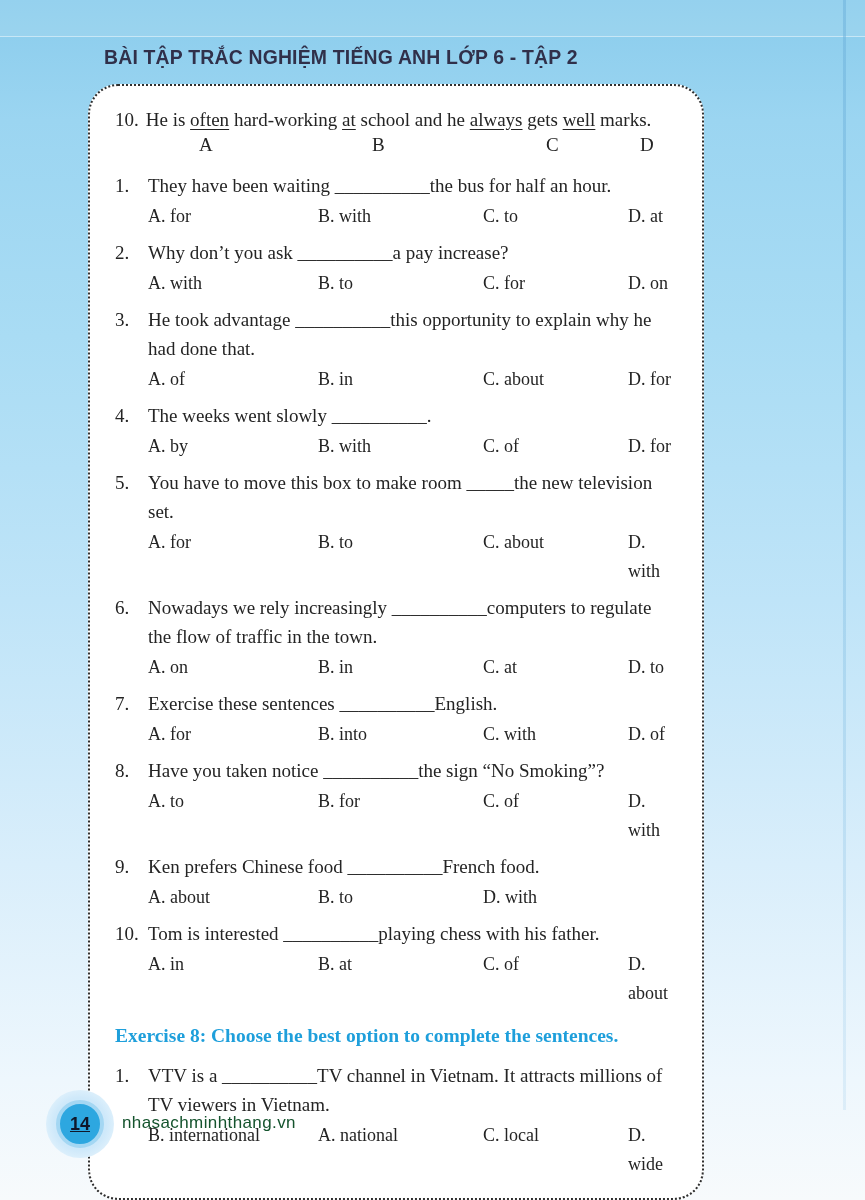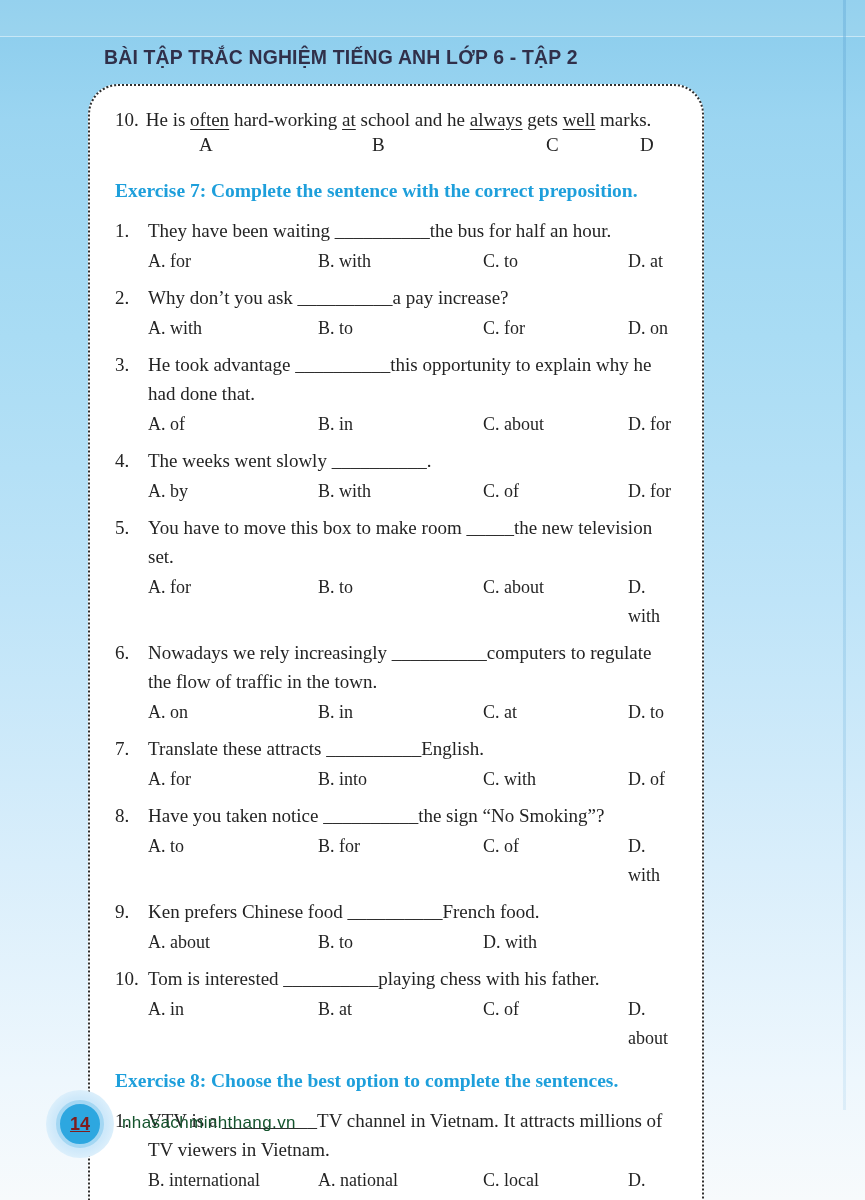--- a/index.html
+++ b/index.html
@@ -49,21 +49,21 @@
     margin-left:33px; font-size:18px; line-height:29px; margin-bottom:7px;
   }
   .badge {
     position:absolute; left:46px; top:1090px; width:68px; height:68px; border-radius:50%;
     background:radial-gradient(circle,#c3e4f8 0%,#cfe9fa 55%,#e2f2fc 78%,rgba(230,244,252,0) 100%);
     display:flex; align-items:center; justify-content:center;
   }
   .badge-inner {
     width:48px; height:48px; border-radius:50%; box-sizing:border-box;
     background:#2da7e0; border:4px solid #a4d7f3;
-    color:#7f1d1d; display:flex; align-items:center; justify-content:center;
+    color:#0f172a; display:flex; align-items:center; justify-content:center;
     font:700 18px "Liberation Sans", sans-serif;
     text-decoration:underline;
   }
   .site {
     position:absolute; left:122px; top:1113px;
     font-family:"Liberation Sans", sans-serif; font-size:17px;
     color:#14532d; letter-spacing:0.4px;
   }
 </style>
 </head>
@@ -79,21 +79,20 @@
   <div class="carryover">
     <div class="carry-sentence"><span class="carry-num">10.</span><span>He is </span><span class="u">often</span><span> hard-working </span><span class="u">at</span><span> school and he </span><span class="u">always</span><span> gets </span><span class="u">well</span><span> marks.</span></div>
     <div class="letter-row">
       <span class="letter-a">A</span>
       <span class="letter-b">B</span>
       <span class="letter-c">C</span>
       <span class="letter-d">D</span>
     </div>
   </div>
 
-  <div class="ex-title">Exercise 7: Complete the sentence with the correct preposition.</div>
 
   <div class="question">
     <div class="q-line">
         <span class="qnum">1.</span>
         <span class="q-text">They have been waiting __________the bus for half an hour.</span>
       </div>
     <div class="opts">
       <span>A. for</span>
       <span>B. with</span>
       <span>C. to</span>
@@ -162,21 +161,21 @@
       <span>A. on</span>
       <span>B. in</span>
       <span>C. at</span>
       <span>D. to</span>
     </div>
   </div>
 
   <div class="question">
     <div class="q-line">
         <span class="qnum">7.</span>
-        <span class="q-text">Translate these attracts __________English.</span>
+        <span class="q-text">Exercise these sentences __________English.</span>
       </div>
     <div class="opts">
       <span>A. for</span>
       <span>B. into</span>
       <span>C. with</span>
       <span>D. of</span>
     </div>
   </div>
 
   <div class="question">

